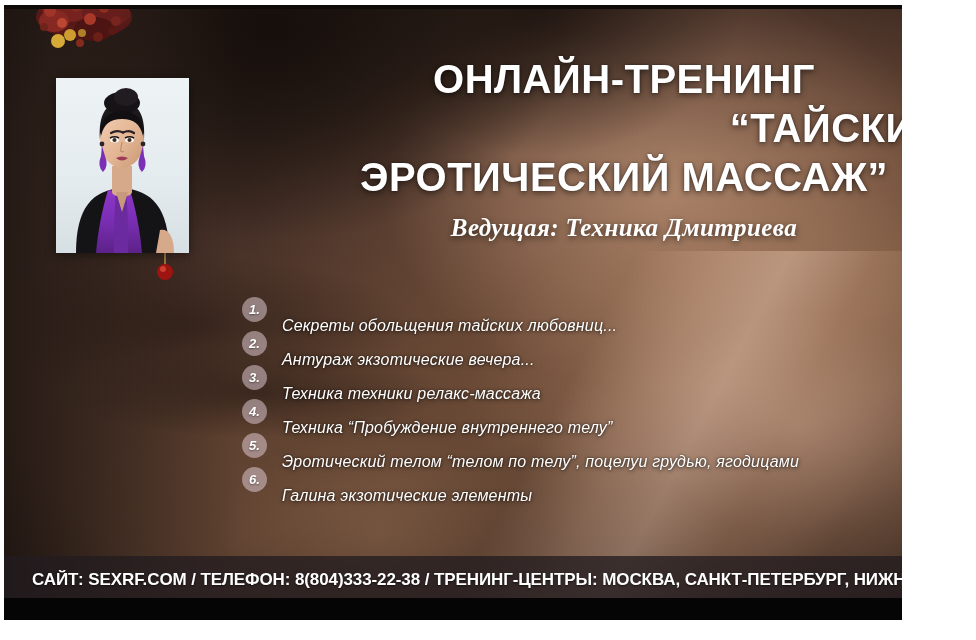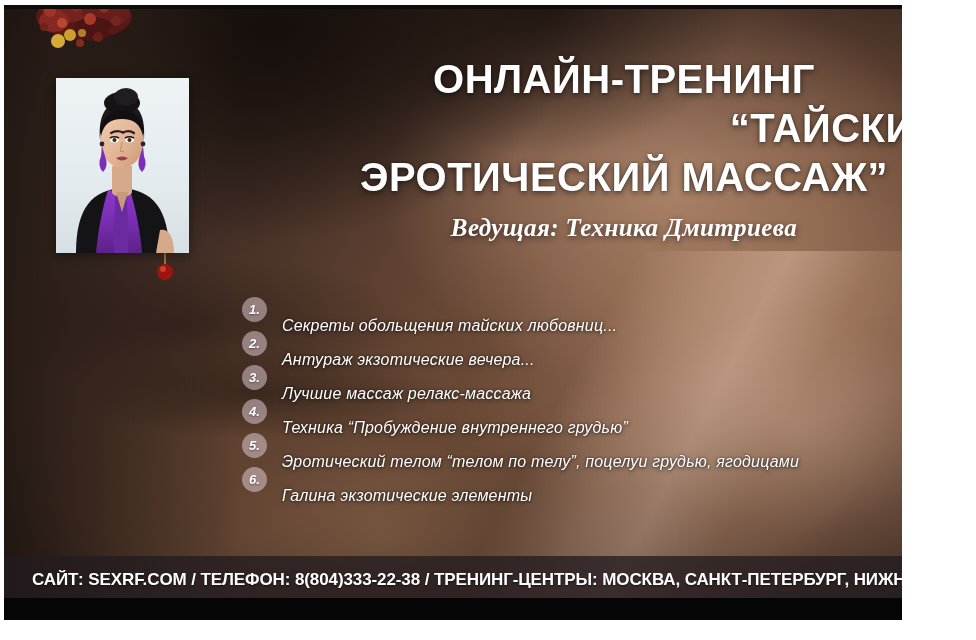--- a/index.html
+++ b/index.html
@@ -387,26 +387,26 @@
         <span class="feature-text">Секреты обольщения тайских любовниц...</span>
       </div>
 
       <div class="feature-row">
         <span class="feature-num">2.</span>
         <span class="feature-text">Антураж экзотические вечера...</span>
       </div>
 
       <div class="feature-row">
         <span class="feature-num">3.</span>
-        <span class="feature-text">Лучшие массаж релакс-массажа</span>
+        <span class="feature-text">Техника техники релакс-массажа</span>
       </div>
 
       <div class="feature-row">
         <span class="feature-num">4.</span>
-        <span class="feature-text">Техника “Пробуждение внутреннего грудью”</span>
+        <span class="feature-text">Техника “Пробуждение внутреннего телу”</span>
       </div>
 
       <div class="feature-row">
         <span class="feature-num">5.</span>
         <span class="feature-text">Эротический телом “телом по телу”, поцелуи грудью, ягодицами</span>
       </div>
 
       <div class="feature-row">
         <span class="feature-num">6.</span>
         <span class="feature-text">Галина экзотические элементы</span>

